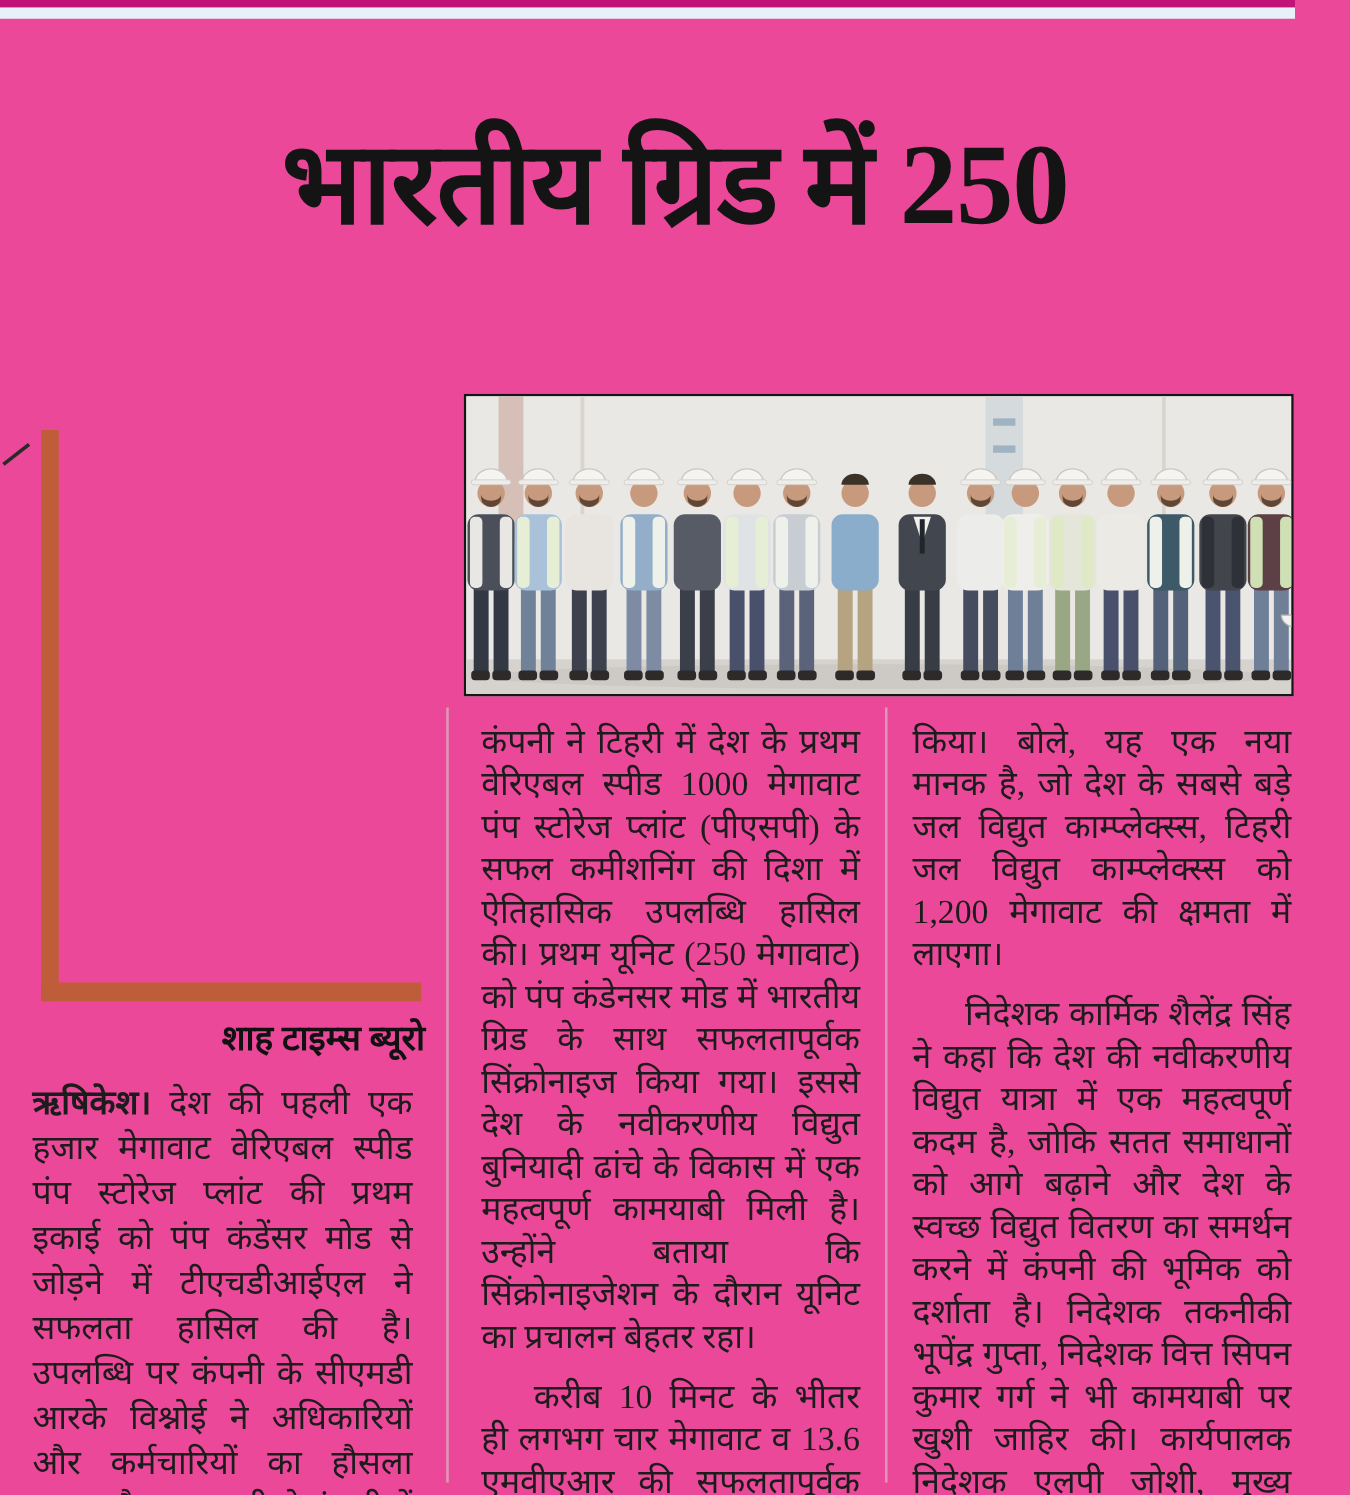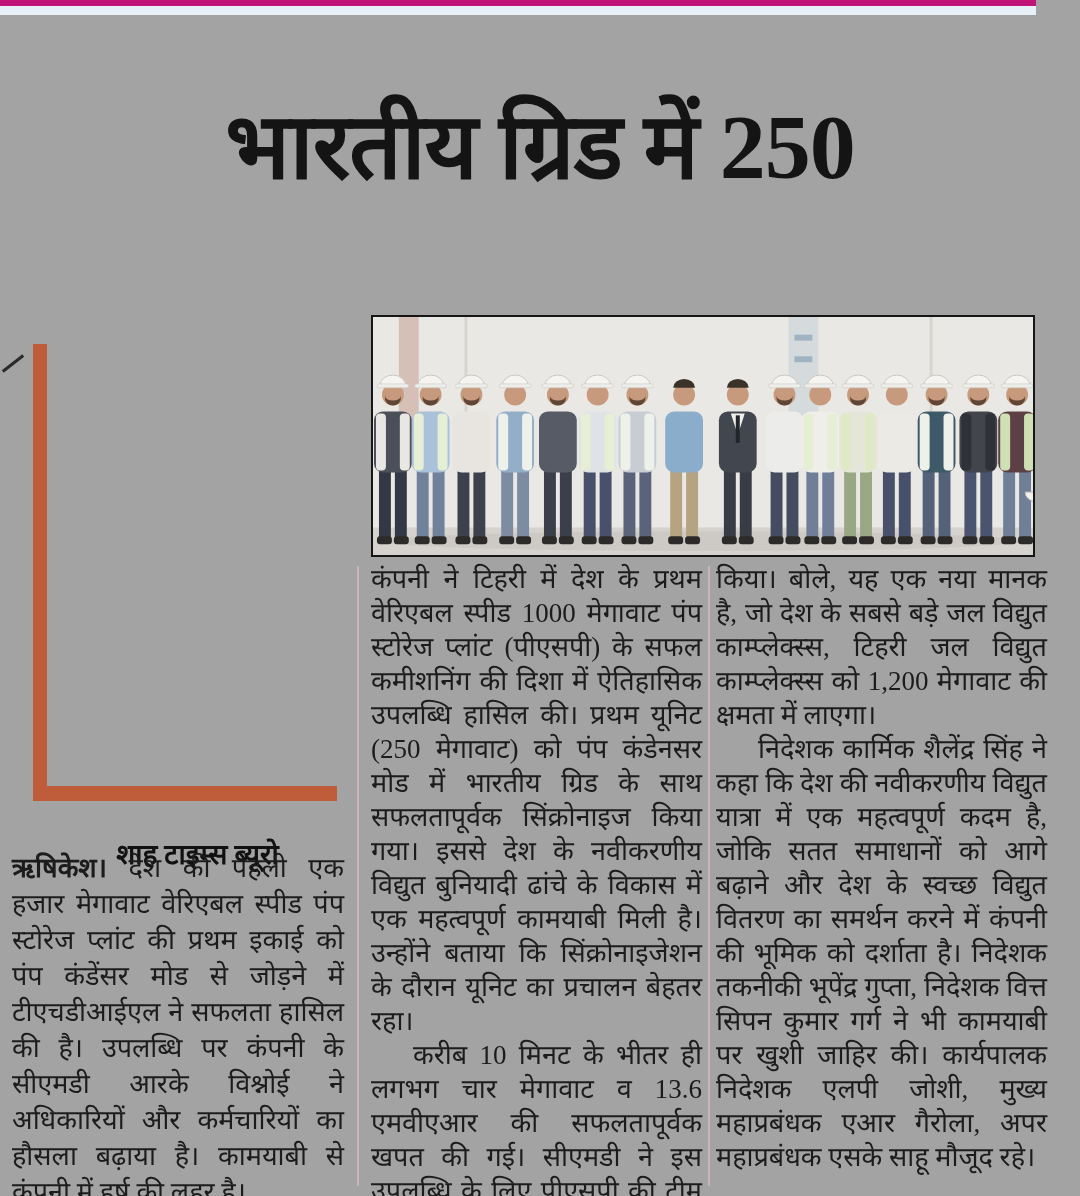--- a/index.html
+++ b/index.html
@@ -1,20 +1,20 @@
 <!DOCTYPE html>
 <html lang="hi"><head>
 <meta charset="utf-8">
 <style>
   html,body{margin:0;padding:0;}
   body{background:#ffffff;}
   .page{
     position:relative;
     width:1080px;height:1196px;
-    background:#a3a3a3;
+    background:#ec4899;
     overflow:hidden;
     font-family:"Liberation Serif","DejaVu Serif",serif;
     color:#1b1b1b;
   }
   .topbar{position:absolute;left:0;top:0;width:1036px;height:6px;background:#c11478;}
   .topstrip{position:absolute;left:0;top:6px;width:1036px;height:9px;background:#e9f1f8;}
 
   .headline{
     position:absolute;left:15px;top:28px;width:1050px;
     text-align:center;
@@ -41,29 +41,29 @@
     color:#15161f;
   }
   .bullet{
     display:inline-block;width:17px;height:17px;
     background:#bf5c3a;border:1px solid #8e4228;
     margin-right:10px;vertical-align:baseline;
   }
 
   .byline{
     position:absolute;left:55px;top:810px;width:285px;
-    text-align:center;font-weight:bold;font-size:28px;color:#111;margin-top:24px;
+    text-align:right;font-weight:bold;font-size:28px;color:#111;
   }
 
   .col{
     position:absolute;top:562px;width:331px;
     font-size:27px;line-height:34px;
     text-align:justify;color:#1c1c1c;
   }
-  .col p{margin:0;}
+  .col p{margin:14px;}
   .col p.indent{text-indent:42px;}
   .col-left{left:12px;top:850px;width:332px;line-height:36px;}
   .col-mid{left:371px;}
   .col-right{left:716px;}
   .dateline{font-weight:bold;}
 
   .colrule{position:absolute;top:566px;width:2px;height:620px;background:#dcbac6;opacity:.7;}
   .rule-a{left:357px;}
   .rule-b{left:708px;}
 

